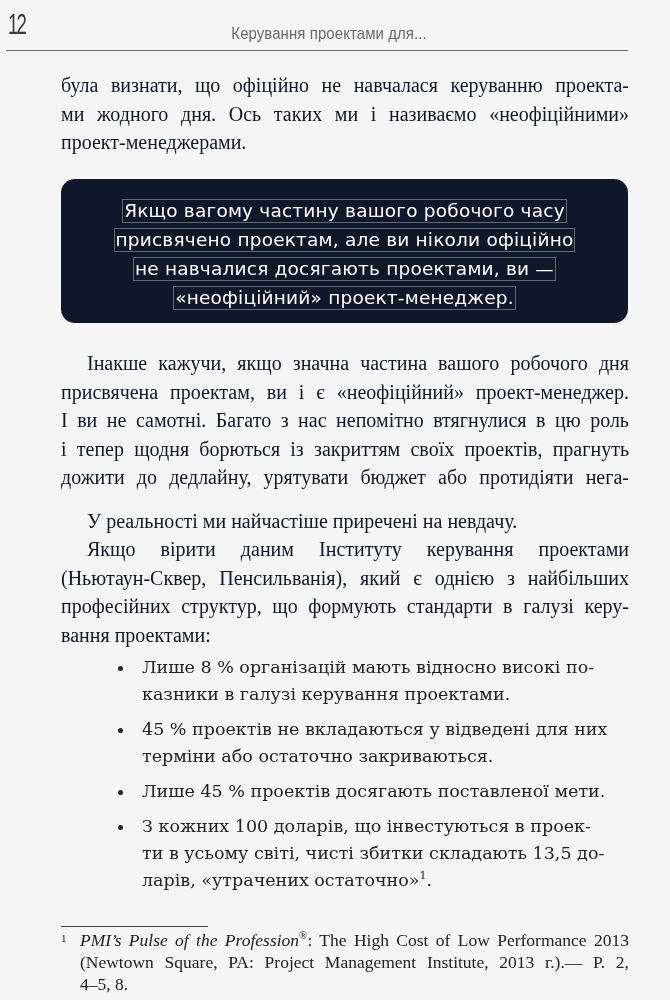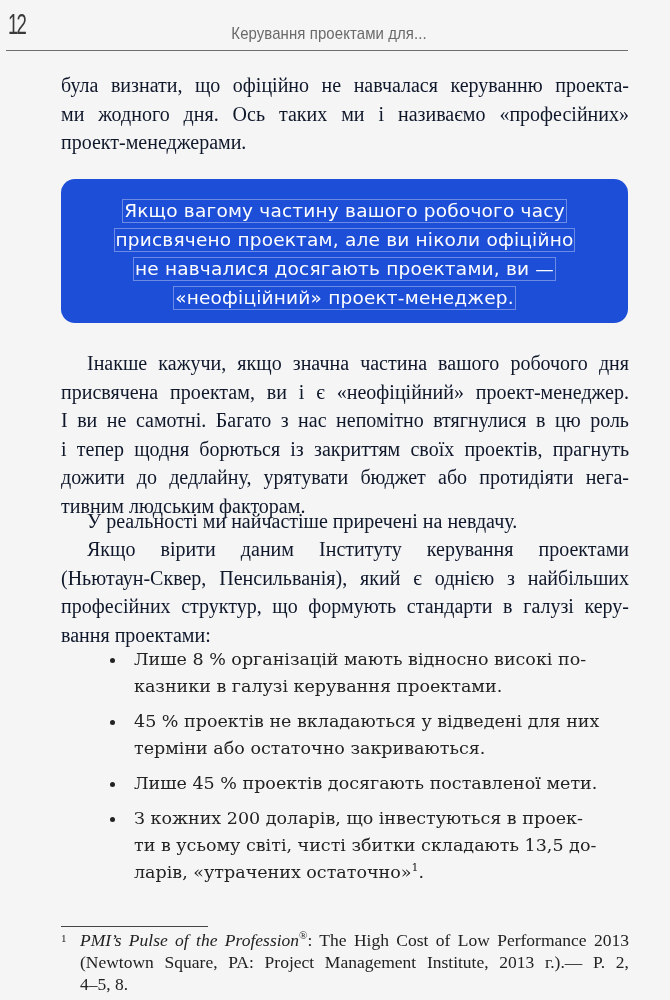--- a/index.html
+++ b/index.html
@@ -69,21 +69,21 @@
     }
     .line.last {
       text-align-last: left;
     }
     .callout {
       position: absolute;
       left: 61px;
       top: 179px;
       width: 567px;
       height: 144px;
-      background: #1d4ed8;
+      background: #0f172a;
       border-radius: 14px;
       box-sizing: border-box;
       padding-top: 17px;
     }
     .callout-line {
       display: block;
       text-align: center;
       font-family: "DejaVu Sans", sans-serif;
       font-size: 18.5px;
       line-height: 29px;
@@ -94,21 +94,21 @@
       border: 1px solid rgba(255,255,255,0.35);
       padding: 0 1px;
       line-height: 22px;
       display: inline-block;
     }
     .bullets {
       position: absolute;
       left: 108px;
       top: 646px;
       width: 474px;
-      margin: 0;
+      margin: 8px;
       padding: 0;
       list-style: none;
       font-family: "DejaVu Serif", serif;
       font-size: 17.5px;
       line-height: 27px;
       color: #222;
     }
     .bullets li {
       position: relative;
       padding-left: 26px;
@@ -179,38 +179,37 @@
 <body>
 
 <div class="page-number">12</div>
 <div class="running-head">
   <span>Керування проектами для...</span>
 </div>
 <div class="header-rule"></div>
 
 <div class="body-text" style="top:71px;">
   <span class="line">була визнати, що офіційно не навчалася керуванню проекта-</span>
-  <span class="line">ми жодного дня. Ось таких ми і називаємо «професійних»</span>
+  <span class="line">ми жодного дня. Ось таких ми і називаємо «неофіційними»</span>
   <span class="line last">проект-менеджерами.</span>
 </div>
 
 <div class="callout">
   <div class="callout-line"><span>Якщо вагому частину вашого робочого часу</span></div>
   <div class="callout-line"><span>присвячено проектам, але ви ніколи офіційно</span></div>
   <div class="callout-line"><span>не навчалися досягають проектами, ви —</span></div>
   <div class="callout-line"><span>«неофіційний» проект-менеджер.</span></div>
 </div>
 
 <div class="body-text" style="top:349px;">
   <span class="line" style="padding-left:26px;">Інакше кажучи, якщо значна частина вашого робочого дня</span>
   <span class="line">присвячена проектам, ви і є «неофіційний» проект-менеджер.</span>
   <span class="line">І ви не самотні. Багато з нас непомітно втягнулися в цю роль</span>
   <span class="line">і тепер щодня борються із закриттям своїх проектів, прагнуть</span>
   <span class="line">дожити до дедлайну, урятувати бюджет або протидіяти нега-</span>
-  <span class="line last">тивним людським факторам.</span>
 </div>
 
 <div class="body-text" style="top:507px;">
   <span class="line last" style="padding-left:26px;">У реальності ми найчастіше приречені на невдачу.</span>
 </div>
 
 <div class="body-text" style="top:535px;">
   <span class="line" style="padding-left:26px;">Якщо вірити даним Інституту керування проектами</span>
   <span class="line">(Ньютаун-Сквер, Пенсильванія), який є однією з найбільших</span>
   <span class="line">професійних структур, що формують стандарти в галузі керу-</span>
@@ -227,21 +226,21 @@
     <span class="bullet-dot"></span>
     <span class="bl">45 % проектів не вкладаються у відведені для них</span>
     <span class="bl last">терміни або остаточно закриваються.</span>
   </li>
   <li>
     <span class="bullet-dot"></span>
     <span class="bl last">Лише 45 % проектів досягають поставленої мети.</span>
   </li>
   <li>
     <span class="bullet-dot"></span>
-    <span class="bl">З кожних 200 доларів, що інвестуються в проек-</span>
+    <span class="bl">З кожних 100 доларів, що інвестуються в проек-</span>
     <span class="bl">ти в усьому світі, чисті збитки складають 13,5 до-</span>
     <span class="bl last"><span>ларів, «утрачених остаточно»</span><span class="sup">1</span><span>.</span></span>
   </li>
 </ul>
 
 <div class="footnote-rule"></div>
 <div class="footnote">
   <span class="fn-mark">1</span>
   <span class="fn-line"><span class="ital">PMI’s Pulse of the Profession</span><span class="sup">®</span><span>: The High Cost of Low Performance 2013</span></span>
   <span class="fn-line">(Newtown Square, PA: Project Management Institute, 2013 г.).— P. 2,</span>

